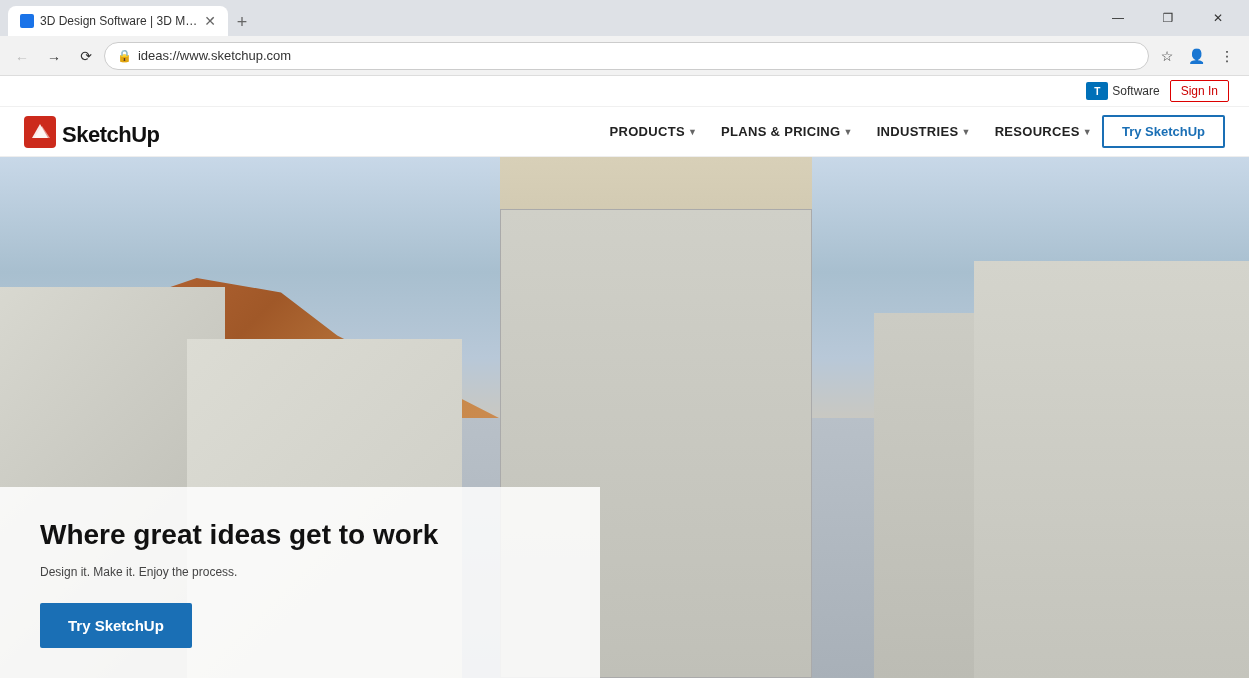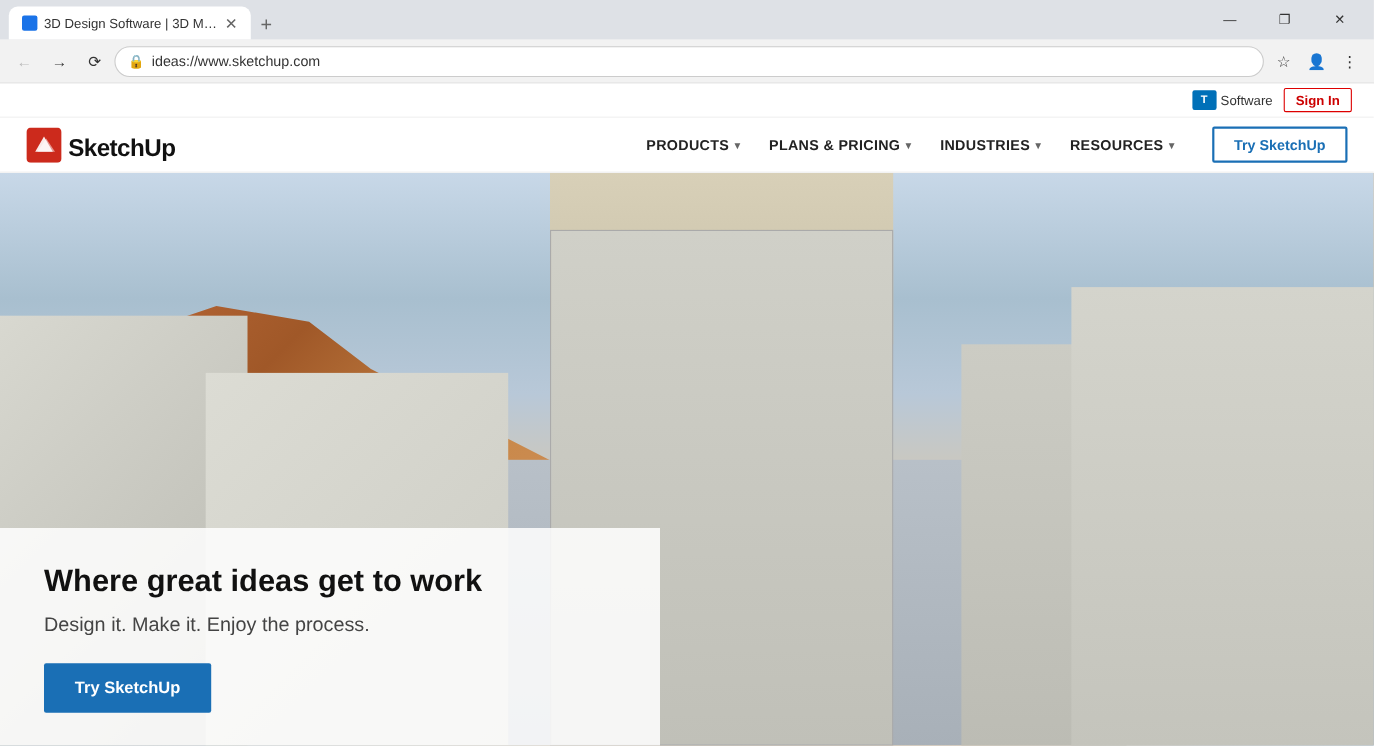--- a/index.html
+++ b/index.html
@@ -145,21 +145,21 @@
       border-radius: 2px;
     }
     .sign-in-btn {
       border: 1.5px solid #d00;
       color: #c00;
       background: #fff;
       padding: 3px 10px;
       font-size: 12px;
       cursor: pointer;
       border-radius: 2px;
-      font-weight: 700;
+      font-weight: 400;
     }
 
     .site-nav {
       display: flex;
       align-items: center;
       padding: 8px 24px;
     }
     .logo {
       display: flex;
       align-items: flex-end;
@@ -175,21 +175,21 @@
       font-size: 22px;
       font-weight: bold;
       color: #111;
       letter-spacing: -0.5px;
     }
 
     .nav-links {
       display: flex;
       align-items: center;
       gap: 8px;
-      margin-right: 24px;
+      margin-right: 2px;
     }
     .nav-item {
       display: flex;
       align-items: center;
       gap: 3px;
       font-size: 13px;
       font-weight: 600;
       color: #222;
       cursor: pointer;
       padding: 6px 8px;
@@ -317,21 +317,21 @@
       background: rgba(255,255,255,0.85);
     }
     .hero-title {
       font-size: 28px;
       font-weight: bold;
       color: #111;
       line-height: 1.3;
       margin-bottom: 12px;
     }
     .hero-subtitle {
-      font-size: 18px;
+      font-size: 12px;
       color: #444;
       margin-bottom: 24px;
     }
     .hero-cta {
       background: #1a6fb5;
       color: #fff;
       border: none;
       padding: 14px 28px;
       font-size: 15px;
       font-weight: 600;

